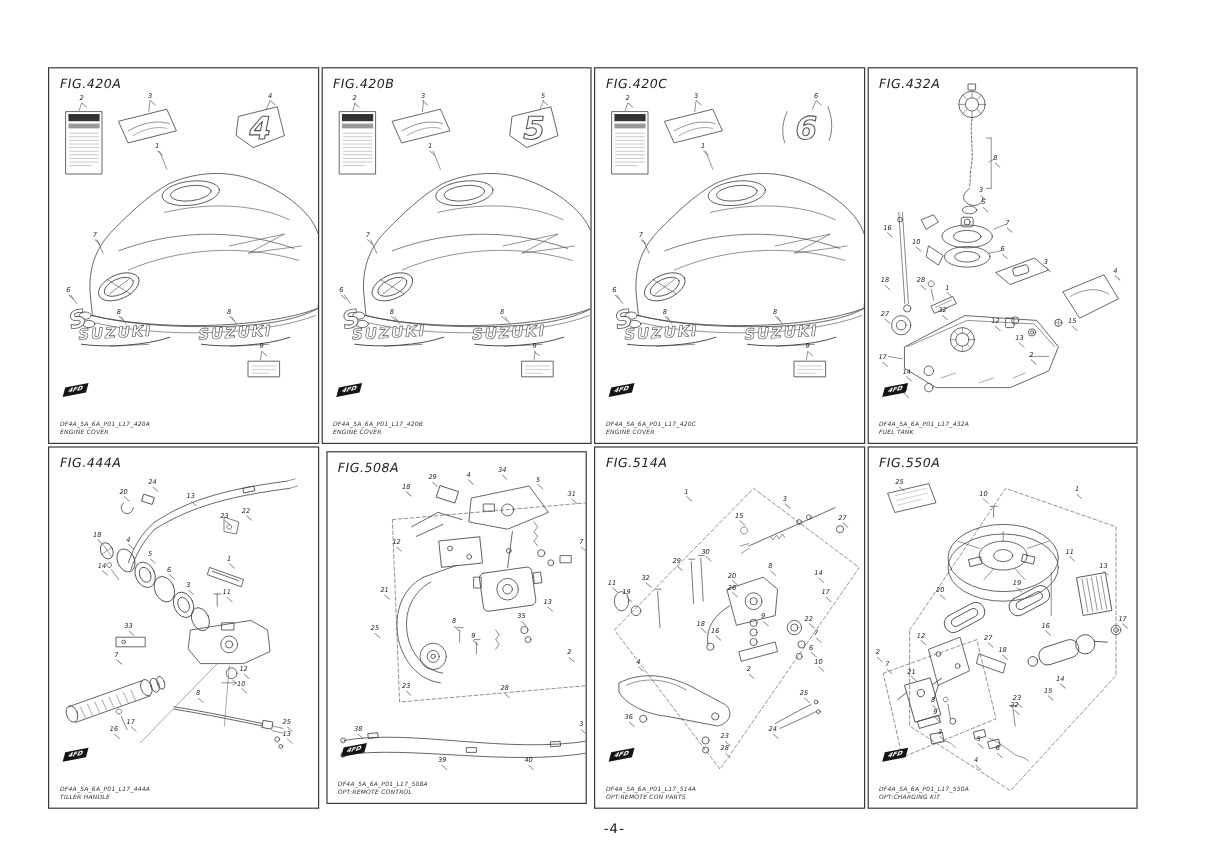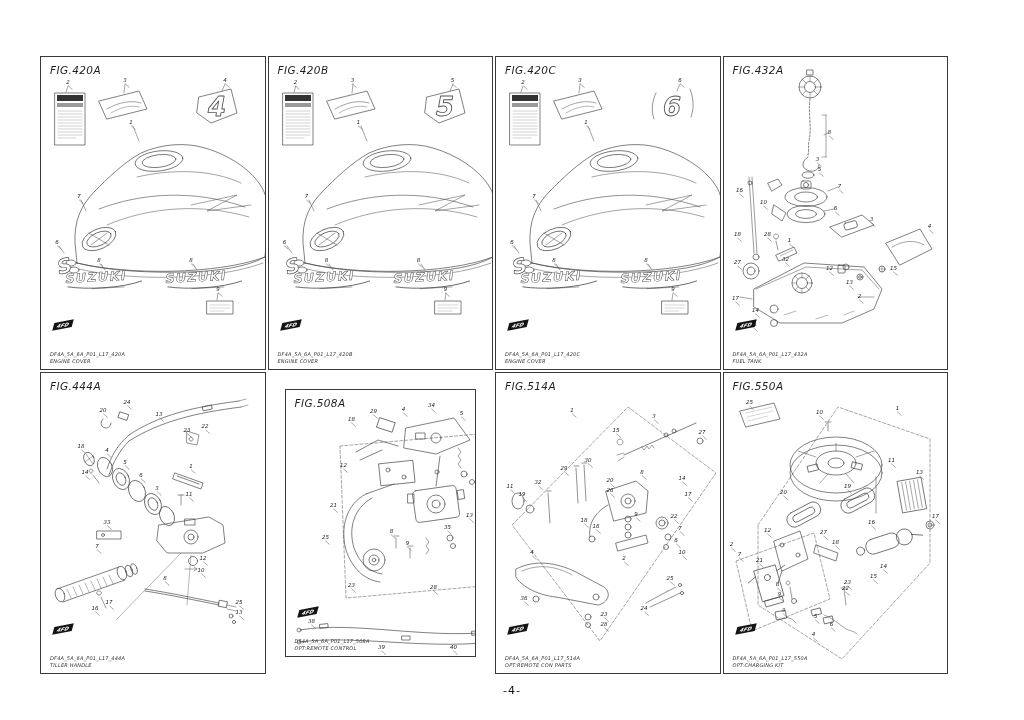--- a/index.html
+++ b/index.html
@@ -424,21 +424,21 @@
           <span class="callout" style="left: 198px; top: 240px;">13</span>
           <span class="callout" style="left: 66px; top: 150px;">33</span>
         </div>
       <div class="stamp">4FD</div>
       <div class="caption">
         <div>DF4A_5A_6A_P01_L17_444A</div>
         <div>TILLER HANDLE</div>
       </div>
     </figure>
 
-    <figure class="panel" style="margin:17px">
+    <figure class="panel" style="margin:4px">
       <div class="artwrap">
         <svg width="236" height="310" viewBox="0 0 236 310">
           <g stroke="#4a4a4a" stroke-width="0.7" fill="none" stroke-linecap="round" stroke-linejoin="round">
             <path d="M54,56 L216,42 L220,194 L60,208 Z" stroke-dasharray="3,2" stroke-width="0.5"></path>
             <g>
               <rect x="92" y="30" width="16" height="10" transform="rotate(18 100 35)"></rect>
               <path d="M120,38 L168,28 L184,50 L150,64 L118,58 Z"></path>
               <circle cx="150" cy="48" r="5"></circle>
                 <rect x="130" y="43" width="9" height="6"></rect>
               <path d="M70,62 L92,50 L112,56 M74,70 L96,60"></path>

